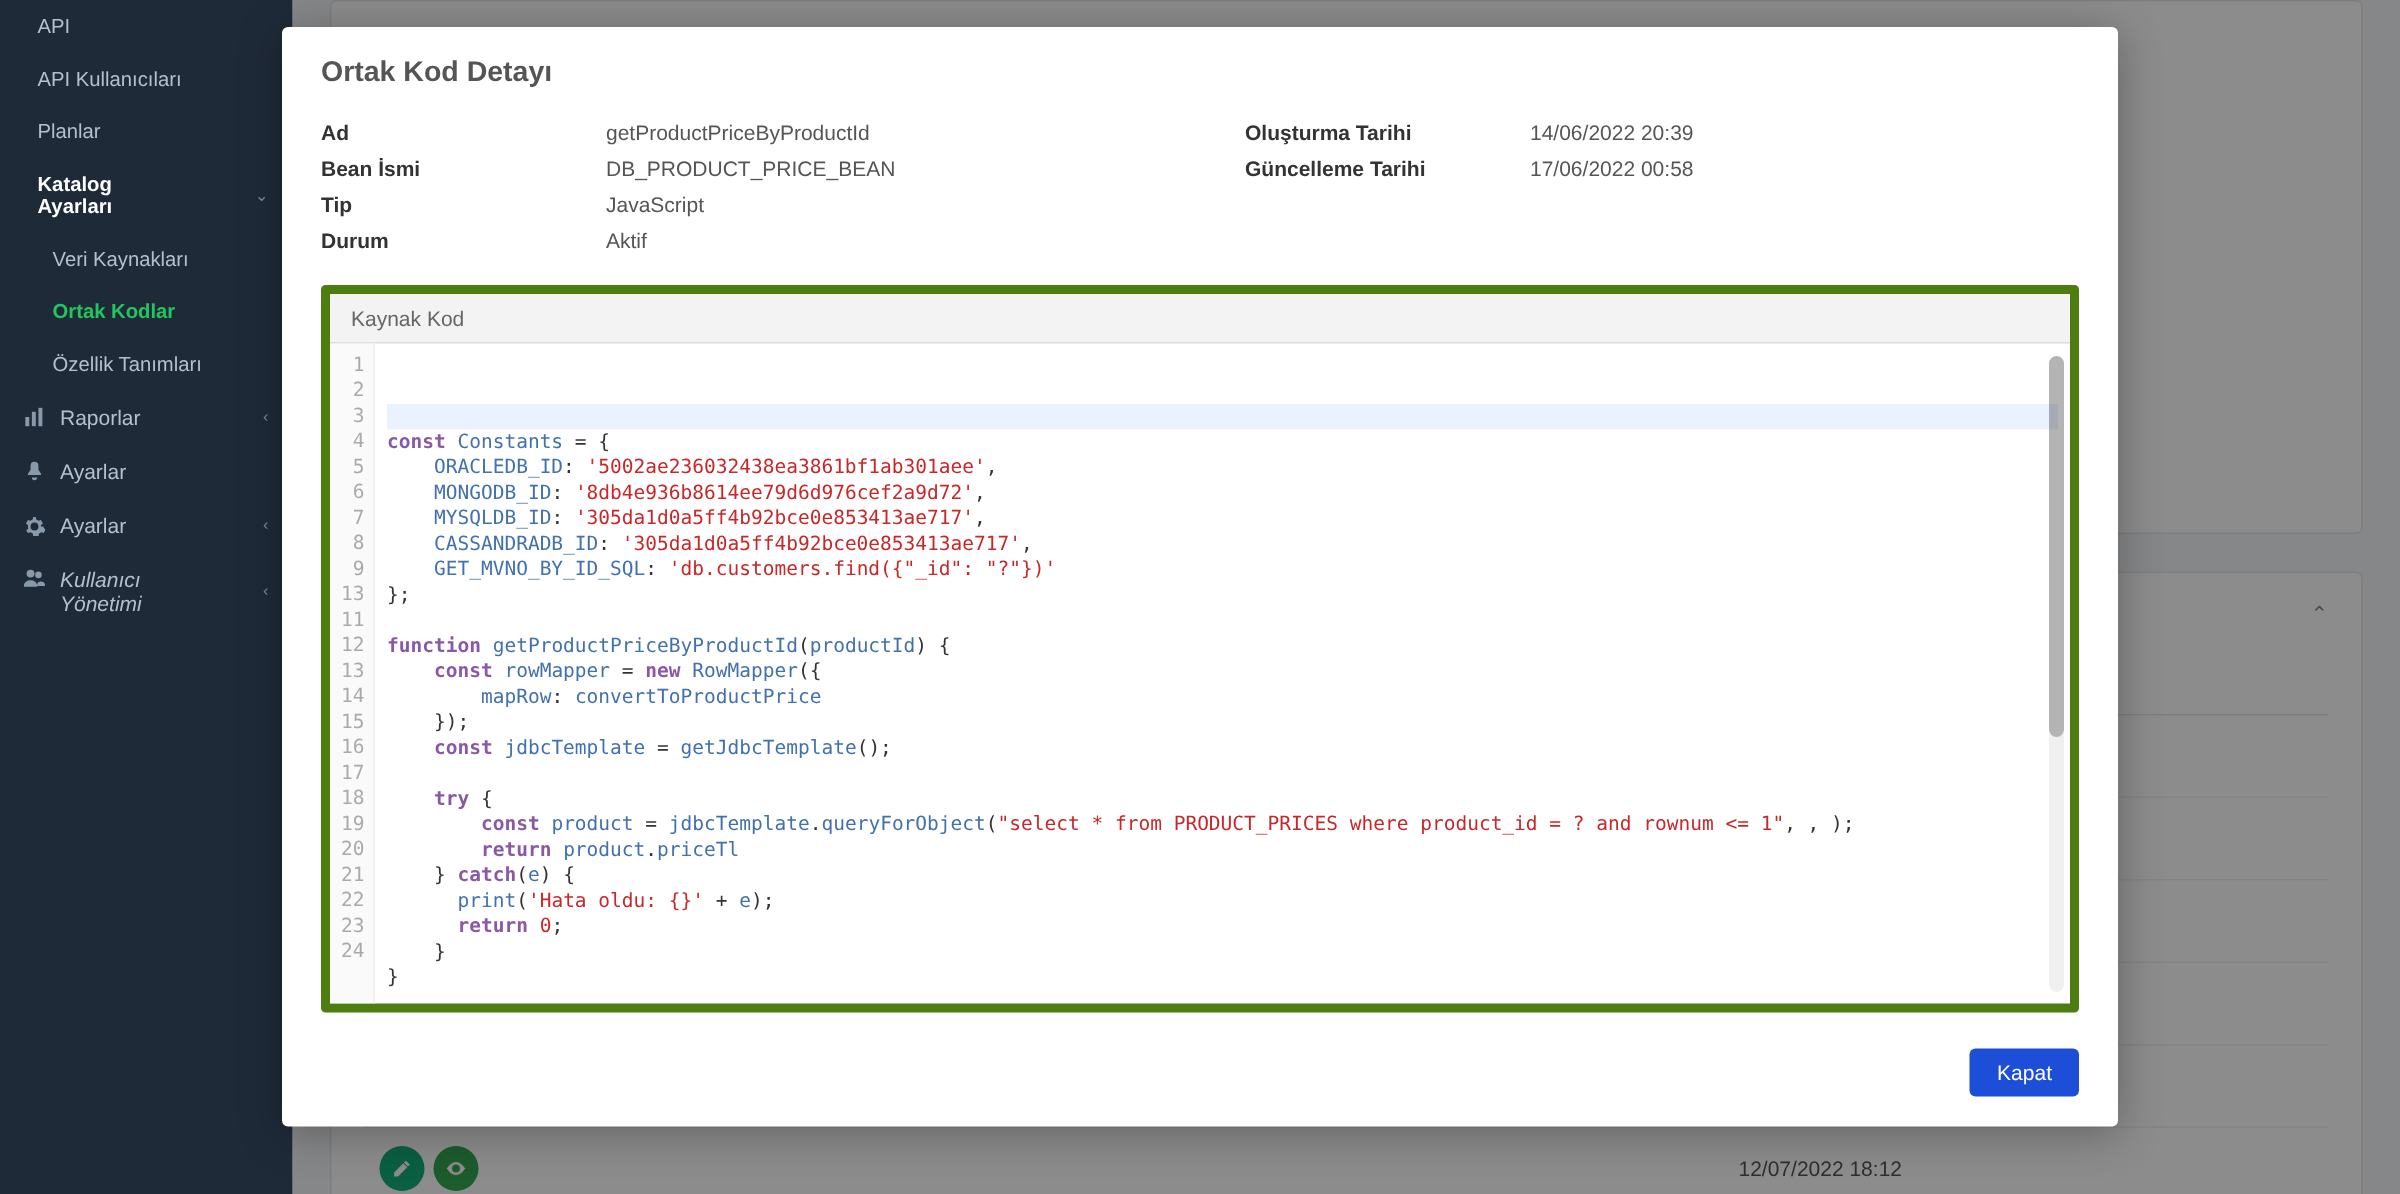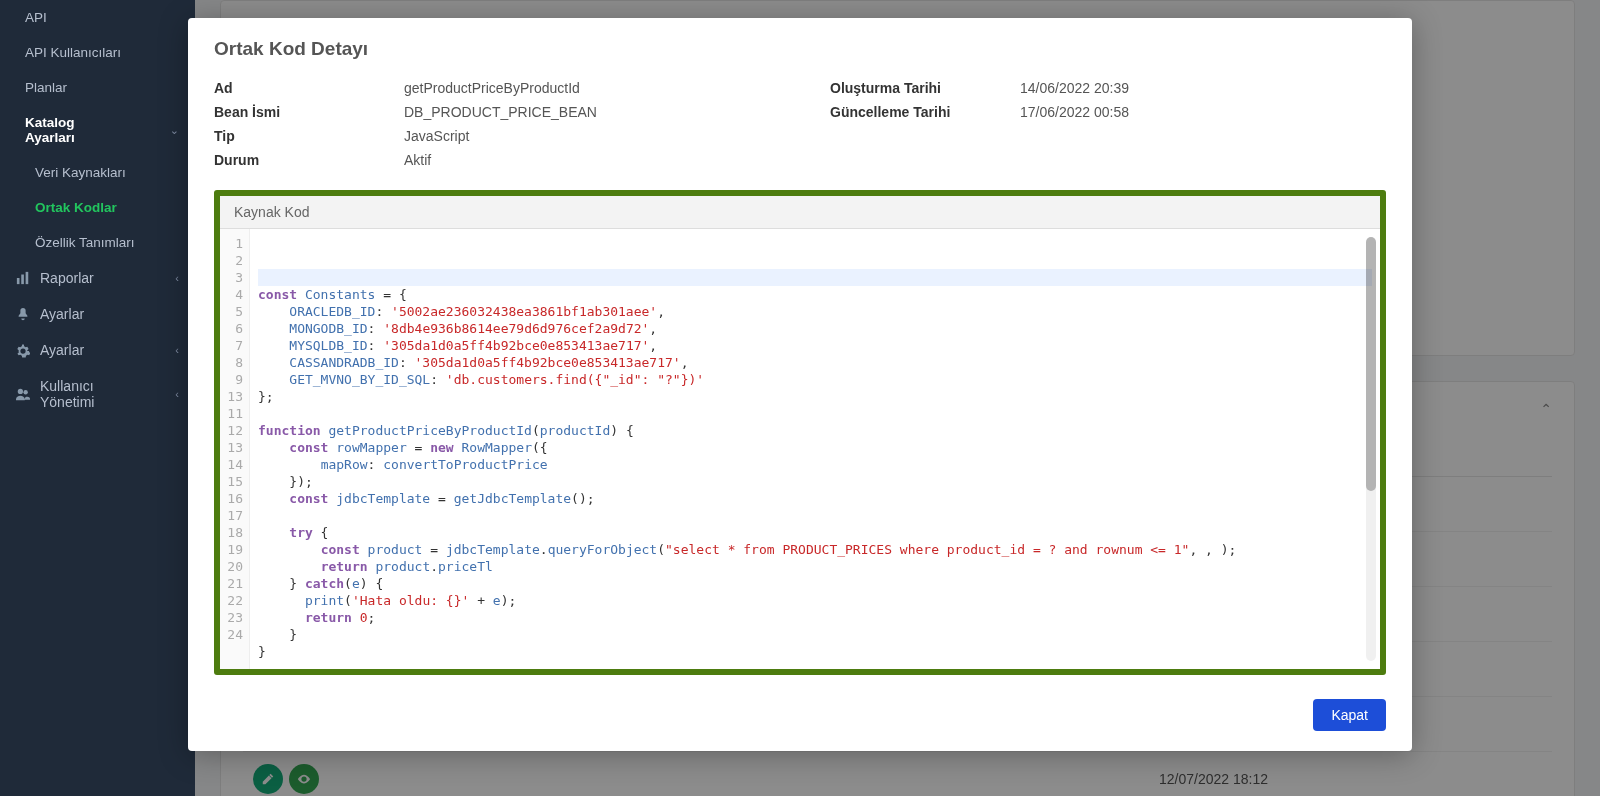--- a/index.html
+++ b/index.html
@@ -125,21 +125,21 @@
     <div class="nav-item hasarrow">
       <span style="display:flex;align-items:flex-end;gap:10px;">
         <svg class="nav-icon" viewBox="0 0 16 16" fill="#8899aa">
             <path d="M8 5a3 3 0 1 0 0 6 3 3 0 0 0 0-6zm7 3a7 7 0 0 1-.1 1l1.6 1.3-1.5 2.6-1.9-.6a6 6 0 0 1-1.7 1l-.3 2H7l-.3-2a6 6 0 0 1-1.7-1l-1.9.6L1.6 11 3.2 9.7A7 7 0 0 1 3 8a7 7 0 0 1 .1-1L1.5 5.7 3 3.1l1.9.6a6 6 0 0 1 1.7-1L7 .7h2l.3 2a6 6 0 0 1 1.7 1l1.9-.6 1.5 2.6L12.8 7c.1.3.2.7.2 1z"></path>
           </svg>
         <span>Ayarlar</span>
       </span>
       <span class="chev">‹</span>
     </div>
     <div class="nav-item hasarrow">
-      <span style="display:flex;align-items:center;gap:10px;">
+      <span style="display:flex;gap:10px;font-style:italic;">
         <svg class="nav-icon" viewBox="0 0 16 16" fill="#8899aa">
             <circle cx="5" cy="5" r="3"></circle>
             <circle cx="11" cy="6" r="2.5"></circle>
             <path d="M0 14c0-2.5 2.5-4 5-4s5 1.5 5 4v1H0zm10 0c0-1 .5-2 1-2.5.5-.3 1.5-.5 2-.5 1.5 0 3 .8 3 2.5v1h-6z"></path>
           </svg>
         <span>Kullanıcı Yönetimi</span>
       </span>
       <span class="chev">‹</span>
     </div>
   </div>

